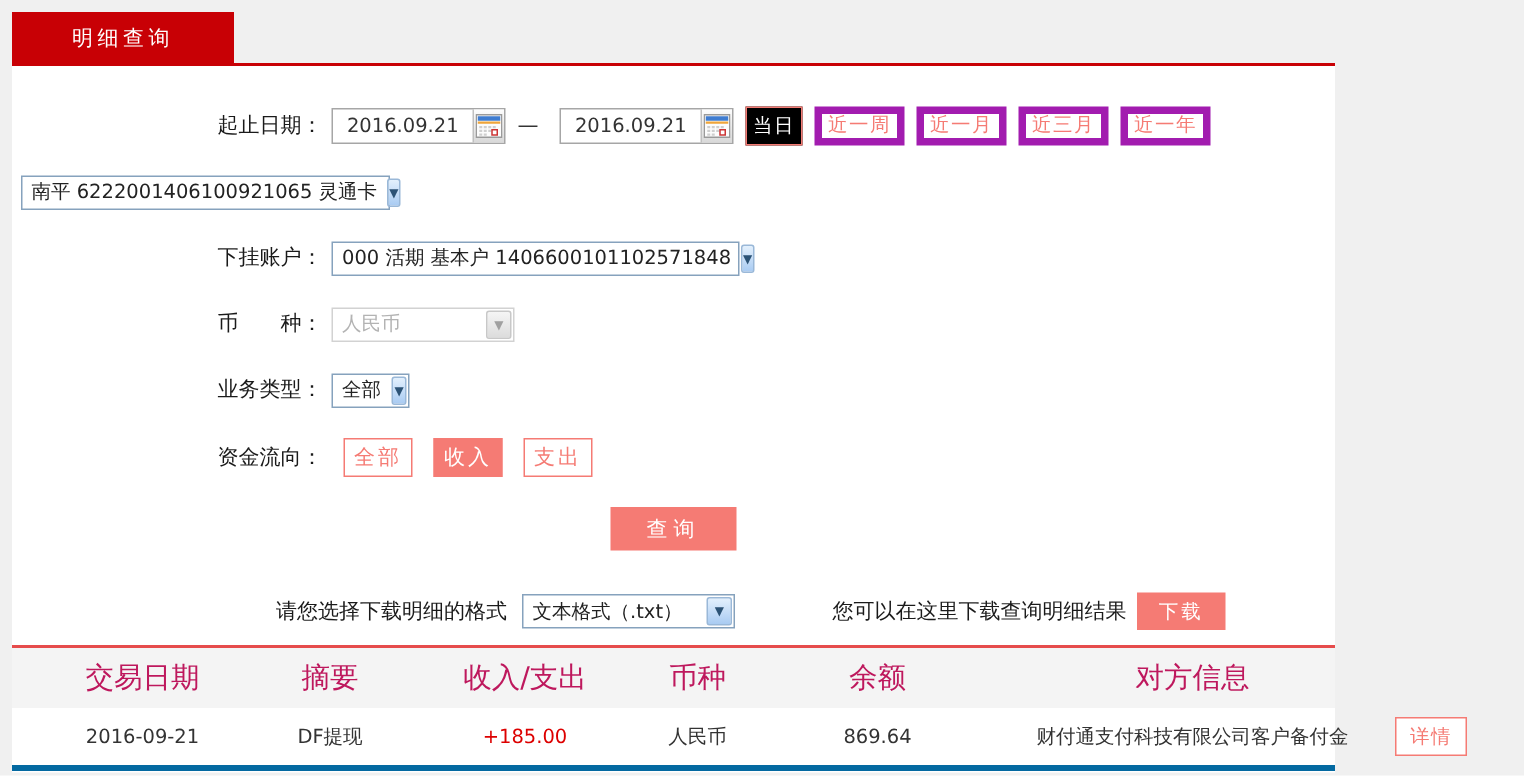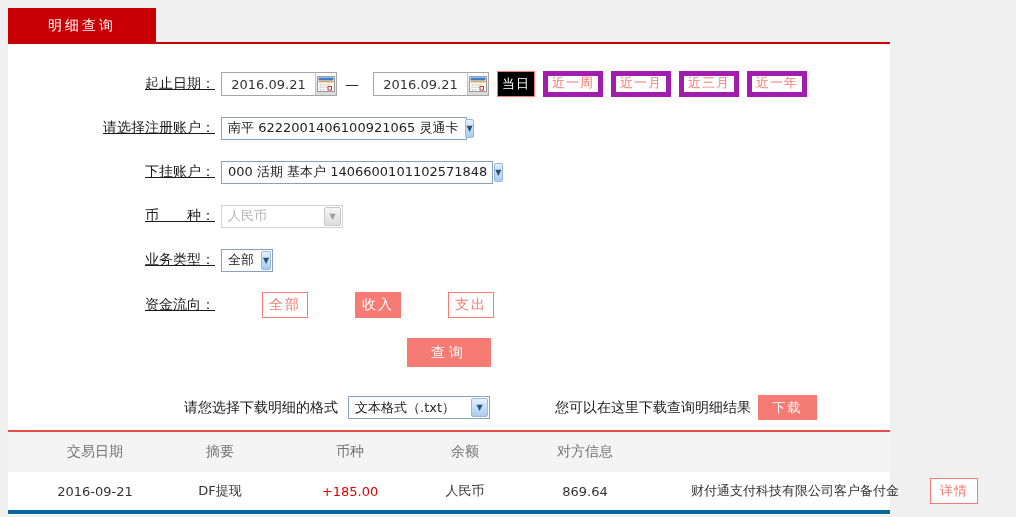--- a/index.html
+++ b/index.html
@@ -13,21 +13,21 @@
   .tabbar { height:36px; border-bottom:2px solid #c80005; }
   .tab {
     width:148px; height:36px; background:#c80005; color:#fff;
     display:flex; align-items:center; justify-content:center;
     letter-spacing:3px; font-size:14px; cursor:pointer;
   }
   .content { background:#fff; height:471px; padding-top:28px; }
 
   
   .frow { display:flex; align-items:center; margin-bottom:20px; height:24px; }
-  .flabel { width:207px; text-align:right; flex:none; color:#1a1a1a; font-size:14px; white-space:pre;text-decoration:underline; }
+  .flabel { width:207px; text-align:right; flex:none; color:#1a1a1a; font-size:14px; white-space:pre; }
 
   .dinput {
     display:flex; align-items:center; border:1px solid #a6a6a6;
     background:#fff; height:24px; width:116px; margin-left:6px;
   }
   .dtext { flex:1; text-align:center; font-size:13px; color:#333; }
   .calbtn {
     width:21px; height:22px; background:linear-gradient(#fdfdfd,#d9d9d9);
     border-left:1px solid #c0c0c0; display:flex; align-items:center; justify-content:center; cursor:pointer;
   }
@@ -79,21 +79,21 @@
     display:flex; align-items:center; justify-content:center; font-size:13px;
     letter-spacing:2px; cursor:pointer; border:none;
   }
 
   
   .tablewrap { margin-top:10px; border-top:2px solid #e64c4c; }
   .tgrid {
     display:grid; grid-template-columns:130px 120px 140px 90px 150px 270px 1fr;
     padding-left:22px; align-items:center;
   }
-  .thead { background:#f4f4f4; height:40px; color:#737373; font-size:14px; }
+  .thead { background:#f4f4f4; height:40px; color:#be185d; font-size:19px; }
   .thead > div { text-align:center; }
   .trow { background:#fff; height:42px; border-bottom:4px solid #0369a1; font-size:13px; color:#333; }
   .trow > div { text-align:center; }
   .amount { color:#dd0000; }
   .detailbtn {
     width:48px; height:26px; border:1px solid #f57b74; color:#f57b74; background:#fff;
     display:flex; align-items:center; justify-content:center; font-size:13px;
     margin:0 auto; cursor:pointer; letter-spacing:1px;
   }
 </style>
@@ -167,21 +167,20 @@
       </div>
       <div class="qbtn outline">
         <span>近三月</span>
       </div>
       <div class="qbtn outline">
         <span>近一年</span>
       </div>
     </div>
 
     <div class="frow">
-      <div class="flabel">请选择注册账户：</div>
       <div class="xpsel" style="width:246px;">
         <span class="txt">南平 6222001406100921065 灵通卡</span>
         <span class="arw">▼</span>
       </div>
     </div>
 
     <div class="frow">
       <div class="flabel">下挂账户：</div>
       <div class="xpsel" style="width:272px;">
         <span class="txt">000 活期 基本户 1406600101102571848</span>
@@ -198,21 +197,21 @@
     </div>
 
     <div class="frow">
       <div class="flabel">业务类型：</div>
       <div class="xpsel" style="width:52px;">
         <span class="txt">全部</span>
         <span class="arw">▼</span>
       </div>
     </div>
 
-    <div class="frow" style="height:26px;gap:33px;">
+    <div class="frow" style="height:26px;">
       <div class="flabel">资金流向：</div>
       <div class="ffbtn outline">
         <span>全部</span>
       </div>
       <div class="ffbtn filled">
         <span>收入</span>
       </div>
       <div class="ffbtn outline">
         <span>支出</span>
       </div>
@@ -227,20 +226,21 @@
         <span class="arw">▼</span>
       </div>
       <span class="dl-hint">您可以在这里下载查询明细结果</span>
       <button class="dlbtn">下载</button>
     </div>
 
     <div class="tablewrap">
       <div class="tgrid thead">
         <div>交易日期</div>
         <div>摘要</div>
+        <div>收入/支出</div>
         <div>币种</div>
         <div>余额</div>
         <div>对方信息</div>
         <div></div>
       </div>
       <div class="tgrid trow">
         <div>2016-09-21</div>
         <div>DF提现</div>
         <div class="amount">+185.00</div>
         <div>人民币</div>

